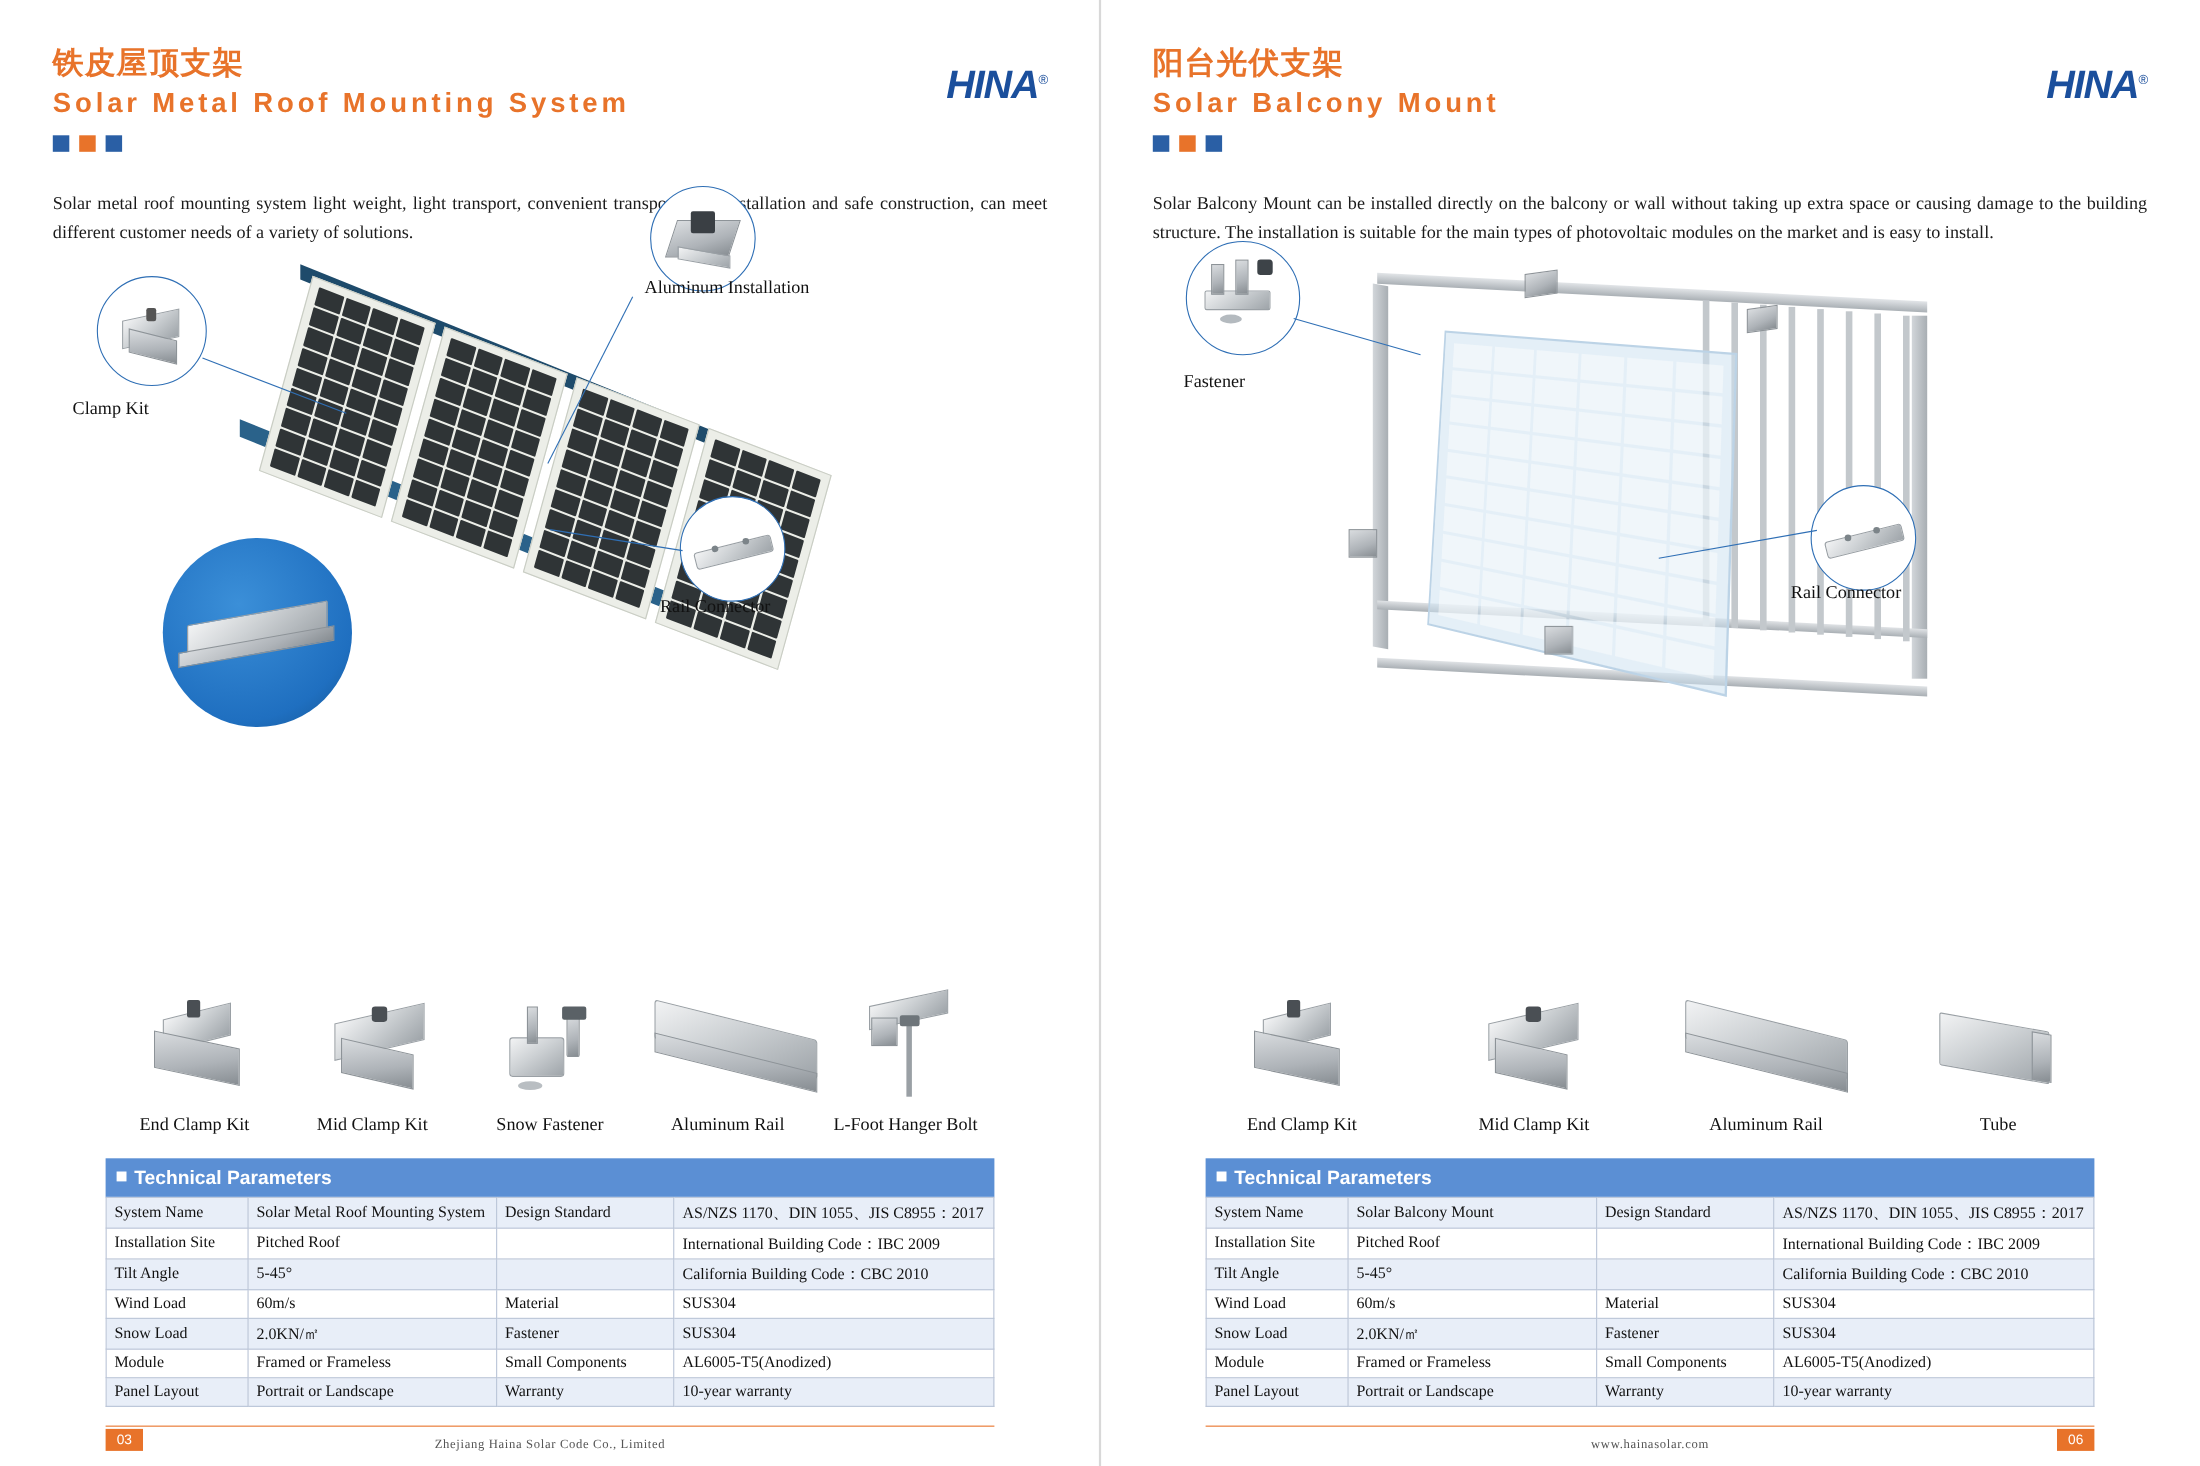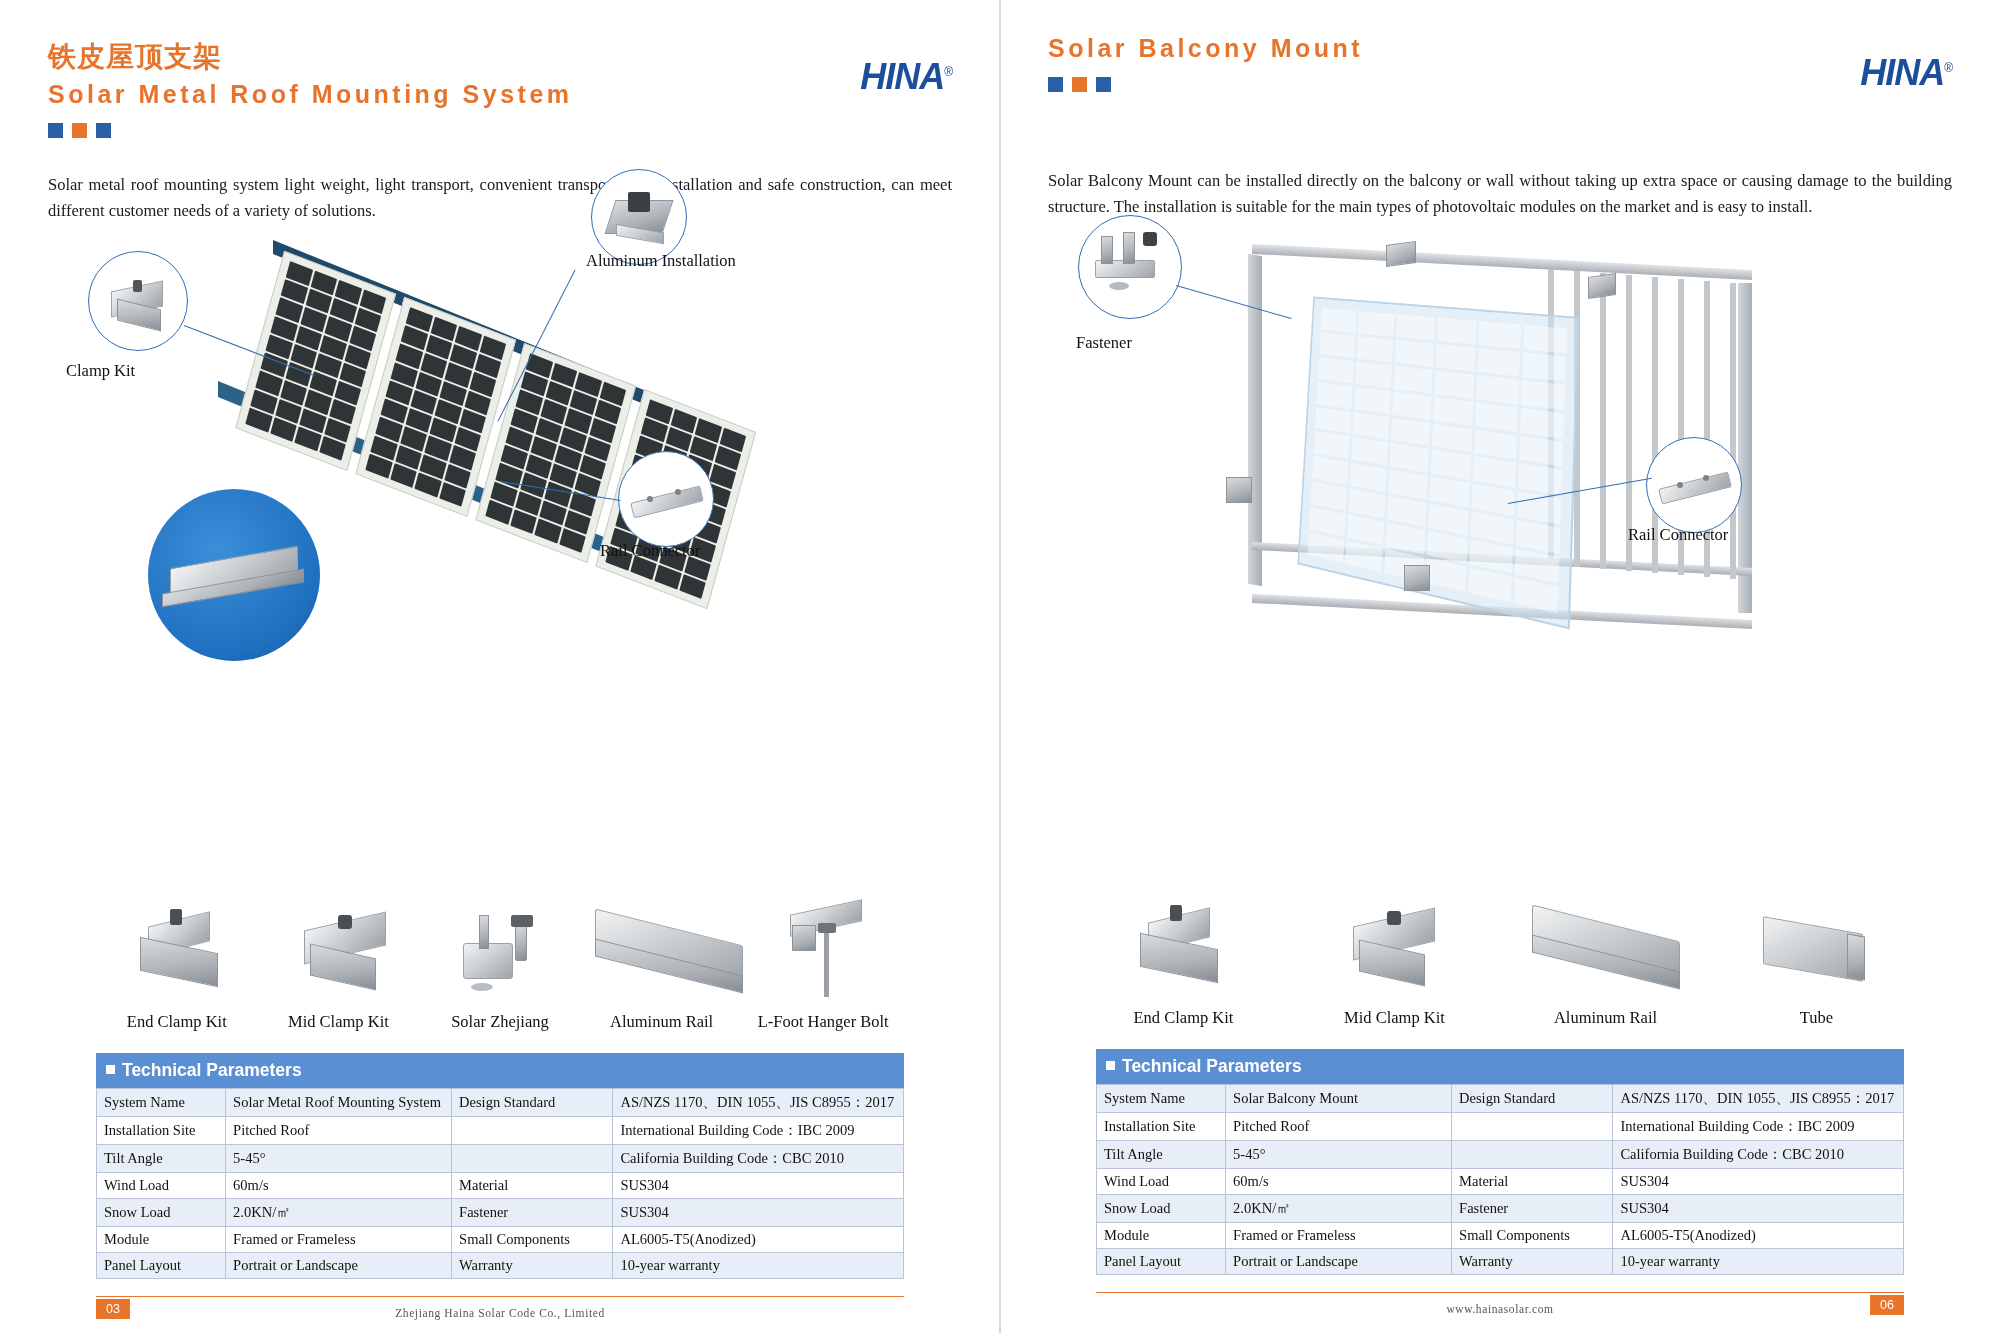--- a/index.html
+++ b/index.html
@@ -396,21 +396,21 @@
           <div class="cap">Mid Clamp Kit</div>
         </div>
         <div class="comp">
           <div class="art">
             <div class="metal" style="position:absolute; left:44px; top:42px; width:50px; height:36px; border-radius:3px;"></div>
             <div class="metal-d" style="position:absolute; left:60px; top:14px; width:10px; height:34px;"></div>
             <div class="metal-d" style="position:absolute; left:96px; top:22px; width:12px; height:38px; border-radius:2px;"></div>
             <div style="position:absolute; left:92px; top:14px; width:22px; height:12px; background:#5a6166; border-radius:2px;"></div>
             <div style="position:absolute; left:52px; top:82px; width:22px; height:8px; background:#b9bec2; border-radius:50%;"></div>
           </div>
-          <div class="cap">Solar Zhejiang</div>
+          <div class="cap">Snow Fastener</div>
         </div>
         <div class="comp">
           <div class="art">
             <div class="metal" style="position:absolute; left:14px; top:26px; width:148px; height:36px; transform:skewY(14deg); border-radius:3px;"></div>
             <div class="metal-d" style="position:absolute; left:14px; top:56px; width:148px; height:18px; transform:skewY(14deg);"></div>
           </div>
           <div class="cap">Aluminum Rail</div>
         </div>
         <div class="comp">
           <div class="art">
@@ -476,20 +476,21 @@
       <div class="footline"></div>
       <div class="pagenum left">03</div>
       <div class="footnote">Zhejiang Haina Solar Code Co., Limited</div>
     </div>
   </div>
 
   <div class="page">
     <div class="page-inner">
 
       <div class="hdr">
+        <div class="title-cn">阳台光伏支架</div>
         <div class="title-en">Solar Balcony Mount</div>
         <div class="sq-row">
           <div class="sq"></div>
           <div class="sq o"></div>
           <div class="sq"></div>
         </div>
         <div class="logo">
           <span>HINA</span><span class="reg">®</span>
         </div>
       </div>

